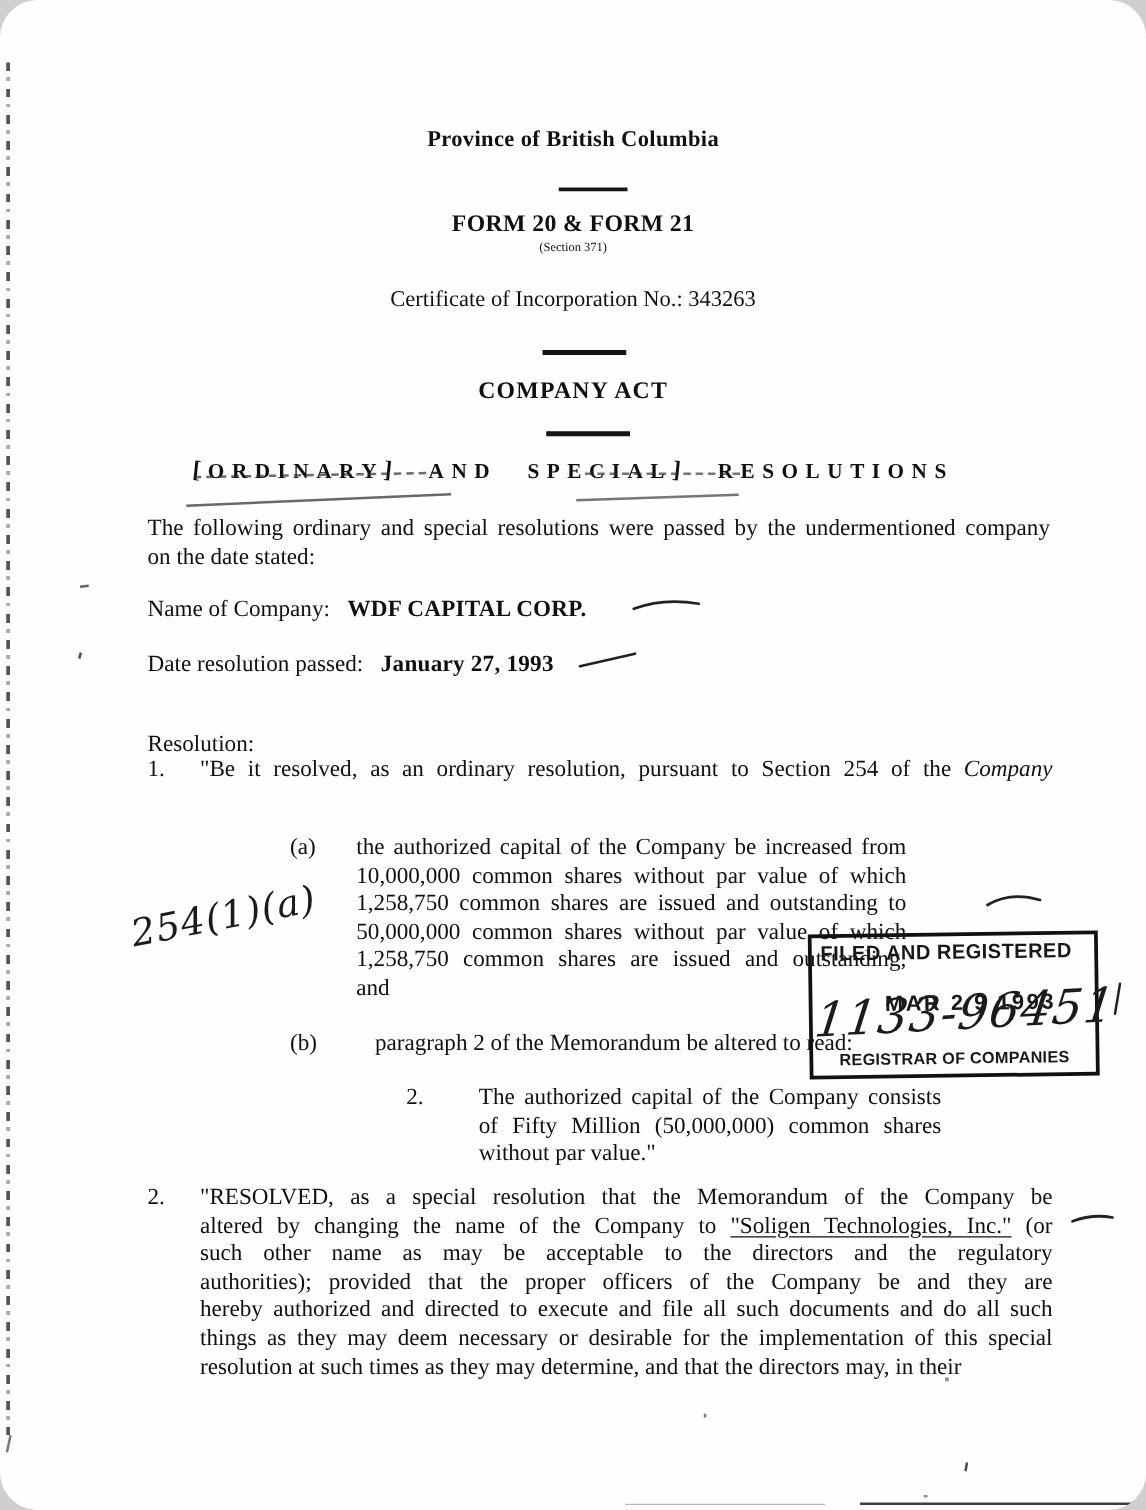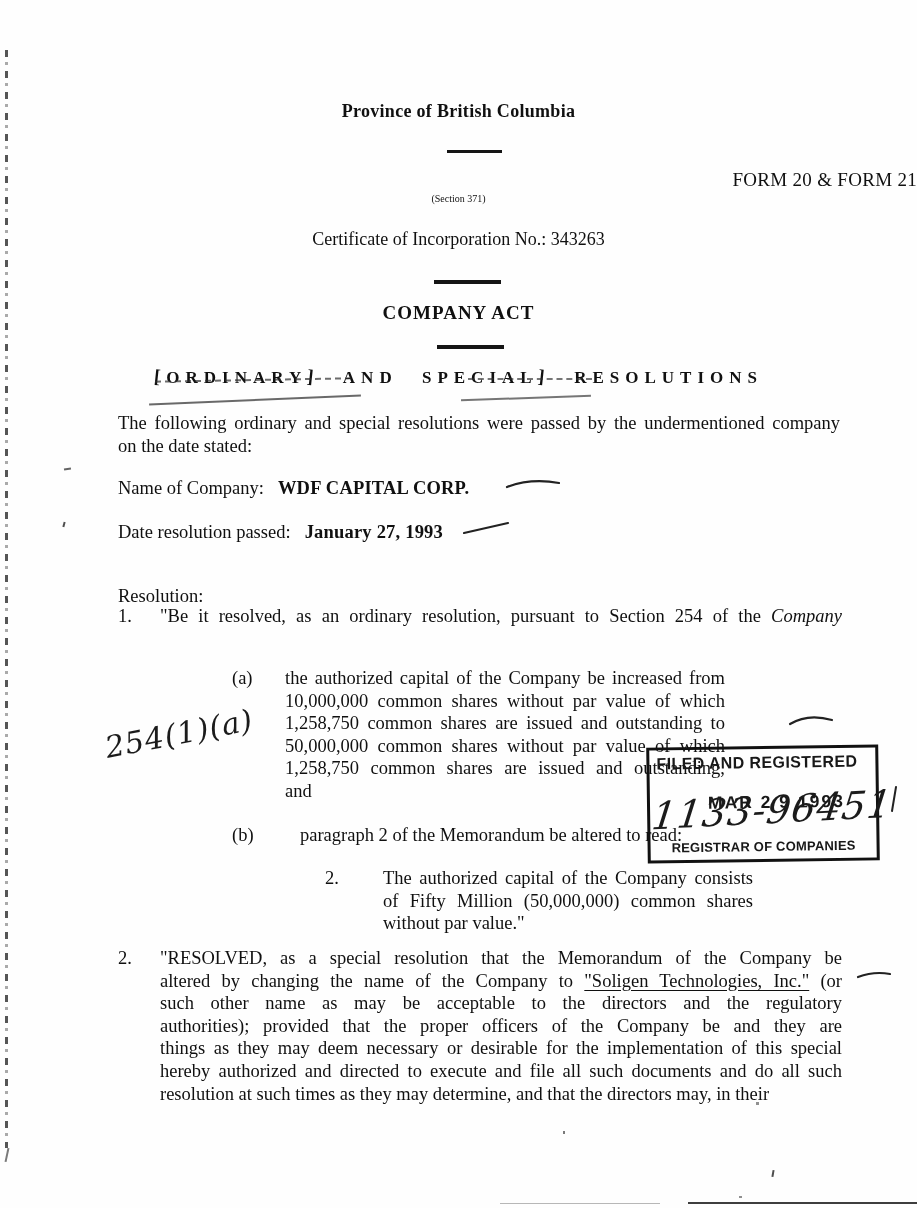--- a/index.html
+++ b/index.html
@@ -1,24 +1,25 @@
 <!DOCTYPE html>
 <html><head>
 <meta charset="utf-8">
 <style>
   html,body{margin:0;padding:0;background:#cfcfcf;}
   .page{
     position:relative;width:917px;height:1208px;margin:0 auto;
     background:#fefefe;overflow:hidden;color:#101010;
     font-family:"Liberation Serif",serif;
+    border-radius:30px;
   }
   
   .hdr{position:absolute;left:0;width:917px;text-align:center;white-space:nowrap;}
   #h-province{top:101px;font-weight:bold;font-size:18px;letter-spacing:.3px;}
-  #h-form{top:169px;font-weight:normal;font-size:19px;letter-spacing:.3px;text-align:right;}
+  #h-form{top:169px;font-weight:bold;font-size:19px;letter-spacing:.3px;}
   #h-section{top:193px;font-size:10px;}
   #h-cert{top:229px;font-size:18px;}
   #h-act{top:302px;font-weight:bold;font-size:19px;letter-spacing:1px;}
   .rule{position:absolute;background:#151515;}
   #rule1{left:447px;top:150px;width:55px;height:3px;}
   #rule2{left:434px;top:280px;width:67px;height:4px;}
   #rule3{left:437px;top:345px;width:67px;height:4px;}
 
   
   #doc-title{position:absolute;left:0;top:366px;width:917px;text-align:center;
@@ -140,22 +141,22 @@
     <div class="jl">of Fifty Million (50,000,000) common shares</div>
     <div>without par value."</div>
   </div>
 
   <div class="t" id="item2-num">2.</div>
   <div class="t" id="item2-lines">
     <div class="jl">"RESOLVED, as a special resolution that the Memorandum of the Company be</div>
     <div class="jl"><span>altered by changing the name of the Company to </span><span class="uline">"Soligen Technologies, Inc."</span><span> (or</span></div>
     <div class="jl">such other name as may be acceptable to the directors and the regulatory</div>
     <div class="jl">authorities); provided that the proper officers of the Company be and they are</div>
+    <div class="jl">hereby authorized and directed to execute and file all such documents and do all such</div>
     <div class="jl">things as they may deem necessary or desirable for the implementation of this special</div>
-    <div class="jl">hereby authorized and directed to execute and file all such documents and do all such</div>
     <div>resolution at such times as they may determine, and that the directors may, in their</div>
   </div>
 
   <div id="stamp">
     <div id="stamp-line1">FILED AND REGISTERED</div>
     <div id="stamp-date">MAR 2 9 1993</div>
     <div id="stamp-line2">REGISTRAR OF COMPANIES</div>
   </div>
   <div class="hand" id="stamp-hw">1133-96451</div>
 

